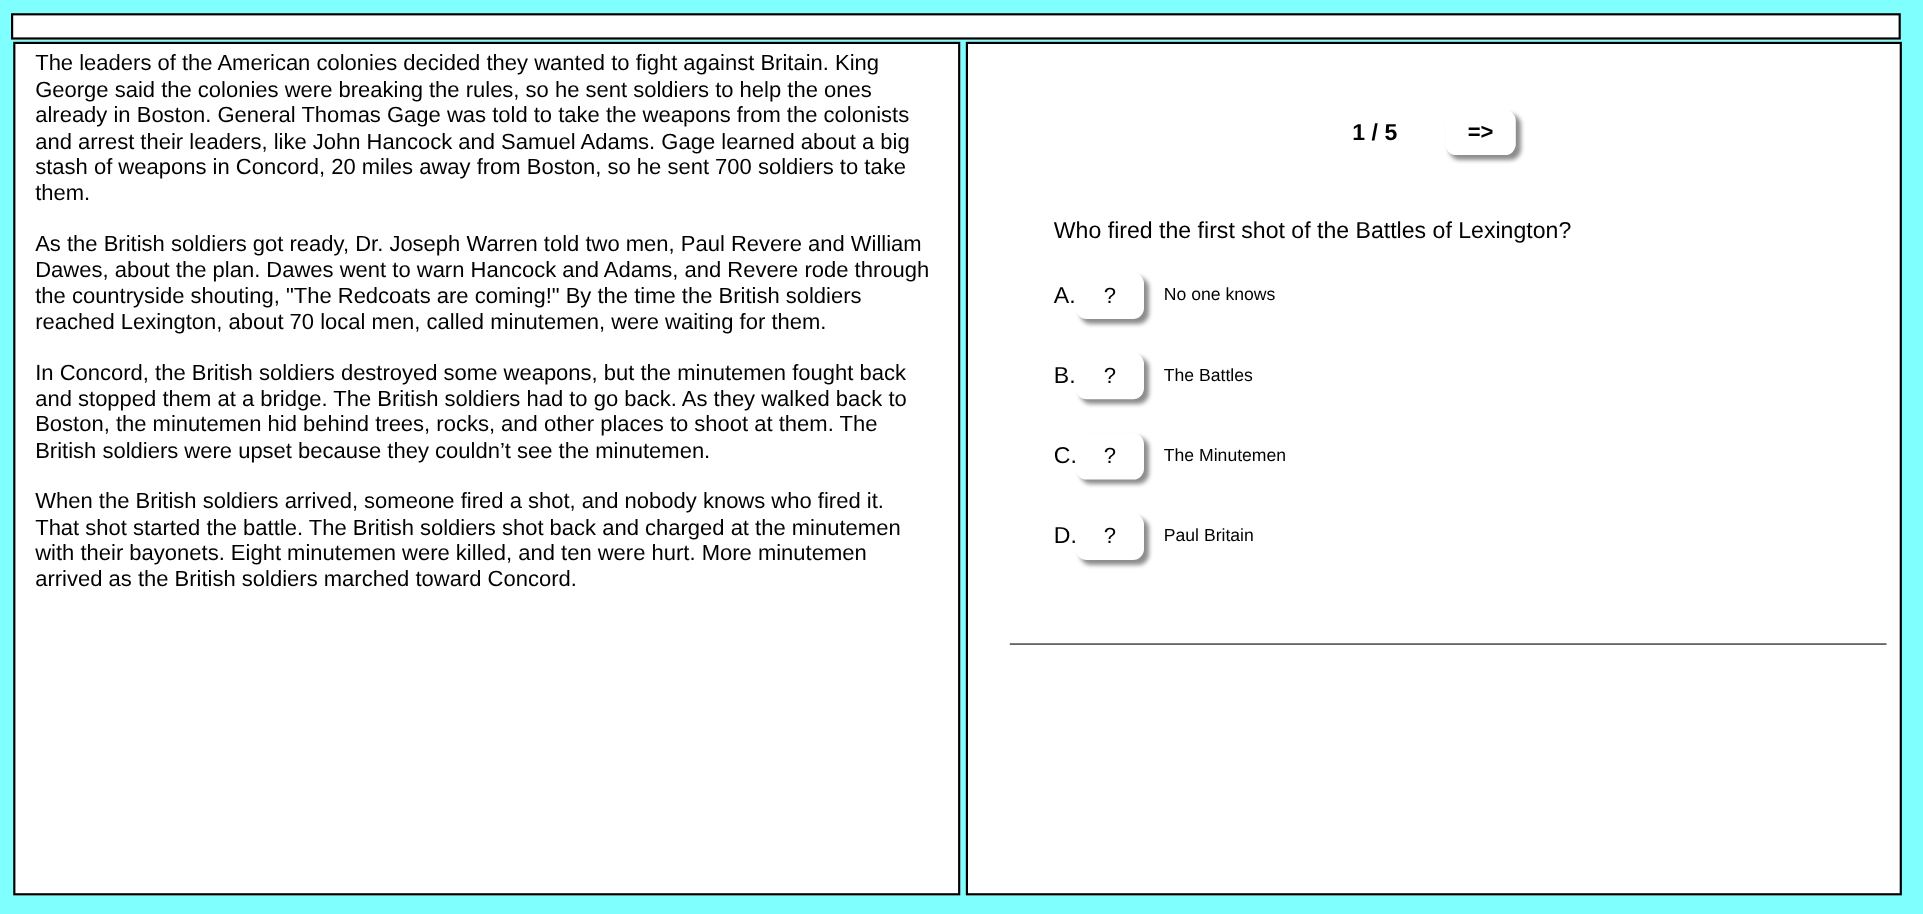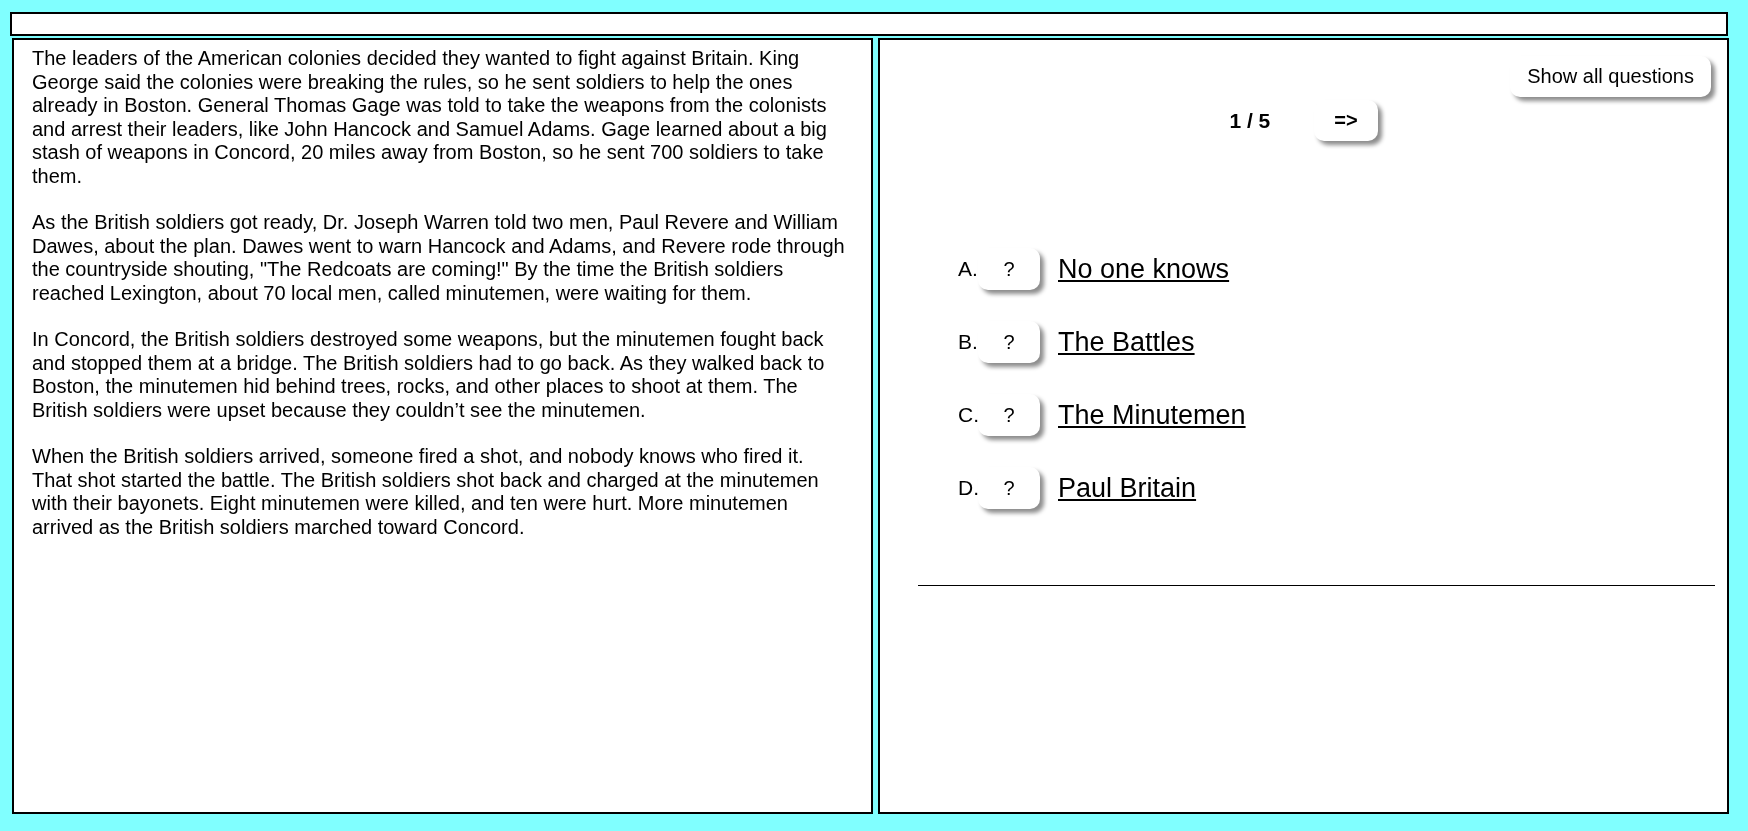--- a/index.html
+++ b/index.html
@@ -122,22 +122,21 @@
     font-size: 21px;
   }
   .check-btn {
     width: 62px;
     height: 42px;
     font-size: 20px;
     flex: 0 0 auto;
   }
   .answer-text {
     margin-left: 18px;
-    font-size: 27px;
-    text-decoration: underline;
+    font-size: 16px;
   }
   .question-divider {
     position: absolute;
     top: 545px;
     left: 38px;
     right: 12px;
     border: none;
     border-top: 1px solid #000000;
     margin: 0;
   }
@@ -152,27 +151,27 @@
     <p>The leaders of the American colonies decided they wanted to fight against Britain. King George said the colonies were breaking the rules, so he sent soldiers to help the ones already in Boston. General Thomas Gage was told to take the weapons from the colonists and arrest their leaders, like John Hancock and Samuel Adams. Gage learned about a big stash of weapons in Concord, 20 miles away from Boston, so he sent 700 soldiers to take them.</p>
     <p>As the British soldiers got ready, Dr. Joseph Warren told two men, Paul Revere and William Dawes, about the plan. Dawes went to warn Hancock and Adams, and Revere rode through the countryside shouting, "The Redcoats are coming!" By the time the British soldiers reached Lexington, about 70 local men, called minutemen, were waiting for them.</p>
     <p>In Concord, the British soldiers destroyed some weapons, but the minutemen fought back and stopped them at a bridge. The British soldiers had to go back. As they walked back to Boston, the minutemen hid behind trees, rocks, and other places to shoot at them. The British soldiers were upset because they couldn’t see the minutemen.</p>
     <p>When the British soldiers arrived, someone fired a shot, and nobody knows who fired it. That shot started the battle. The British soldiers shot back and charged at the minutemen with their bayonets. Eight minutemen were killed, and ten were hurt. More minutemen arrived as the British soldiers marched toward Concord.</p>
   </div>
 </div>
 
 <div class="panel right-panel">
   <div class="right-inner">
 
-    <button class="hp-btn show-all-btn">Show all questions</button>
 
     <div class="nav-row">
       <span class="q-counter">1 / 5</span>
       <button class="hp-btn next-btn">=&gt;</button>
     </div>
 
+    <div class="question-text">Who fired the first shot of the Battles of Lexington?</div>
 
     <div class="answers">
 
       <div class="answer-row">
         <span class="answer-letter">A.</span>
         <button class="hp-btn check-btn">?</button>
         <span class="answer-text">No one knows</span>
       </div>
 
       <div class="answer-row">

